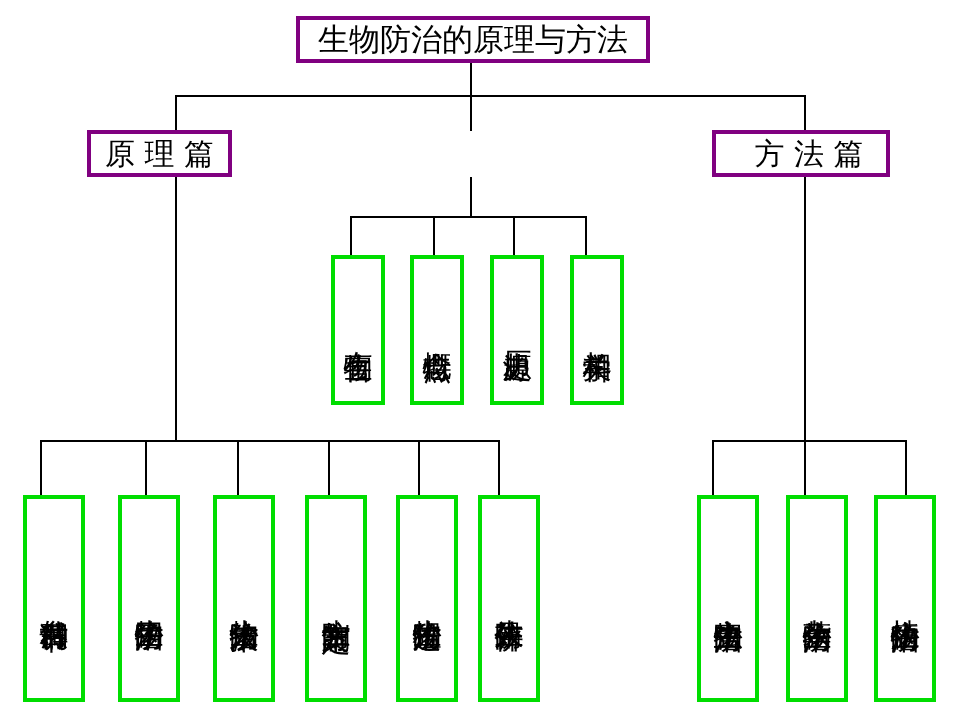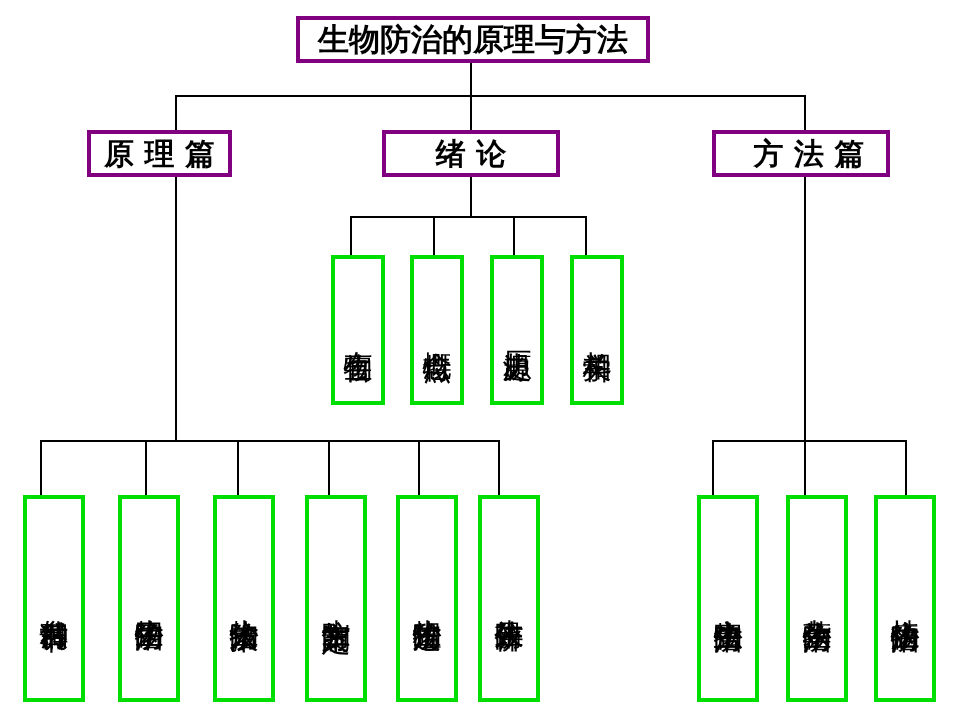--- a/index.html
+++ b/index.html
@@ -30,21 +30,20 @@
     color: #000000;
     line-height: 1.0;
   }
 
   
   .node.purple {
     border: 4px solid #800080;
     font-size: 30px;
     letter-spacing: 0px;
     white-space: nowrap;
-    font-weight: bold;
   }
   .node.root {
     font-size: 31px;
   }
   .node.purple .label {
     padding: 0 6px;
   }
 
   
   .node.green {
@@ -85,23 +84,20 @@
   <div class="hline" style="left:175px; top:95px; width:630px;"></div>
 
   <div class="vline" style="left:175px; top:95px; height:36px;"></div>
   <div class="vline" style="left:470px; top:95px; height:36px;"></div>
   <div class="vline" style="left:804px; top:95px; height:36px;"></div>
 
   <div class="node purple" style="left:87px; top:130px; width:145px; height:47px;">
     <span class="label">原 理 篇</span>
   </div>
 
-  <div class="node purple" style="left:382px; top:130px; width:178px; height:47px;">
-    <span class="label">绪    论</span>
-  </div>
 
   <div class="node purple" style="left:712px; top:130px; width:178px; height:47px;padding-left:16px;">
     <span class="label">方 法 篇</span>
   </div>
 
   <div class="vline" style="left:470px; top:177px; height:39px;"></div>
   <div class="hline" style="left:350px; top:216px; width:235px;"></div>
   <div class="vline" style="left:350px; top:216px; height:39px;"></div>
   <div class="vline" style="left:433px; top:216px; height:39px;"></div>
   <div class="vline" style="left:513px; top:216px; height:39px;"></div>

